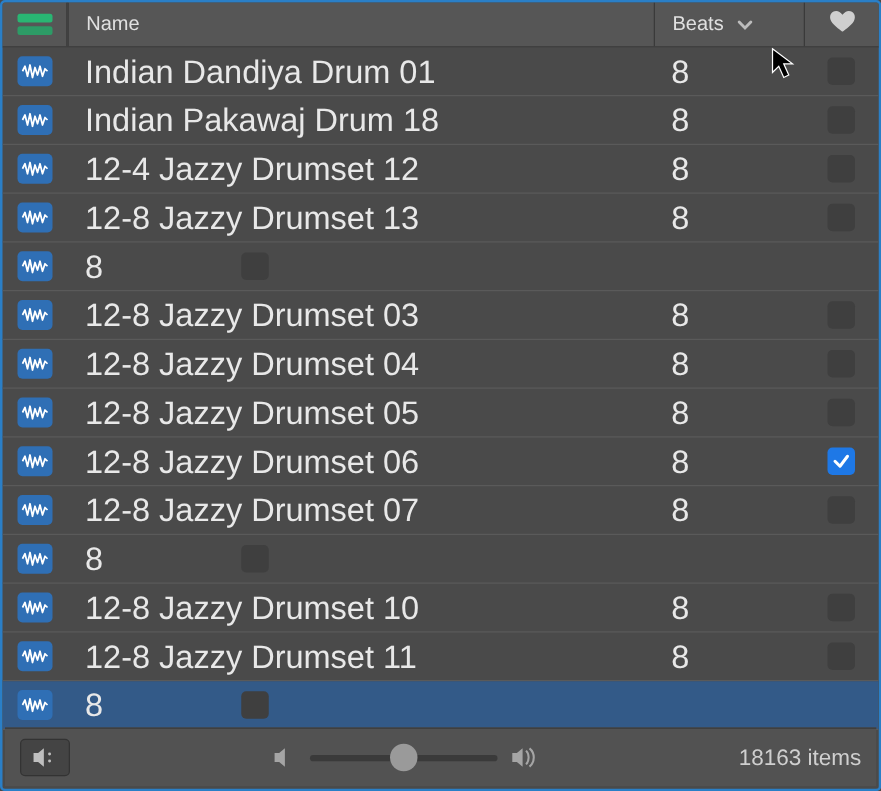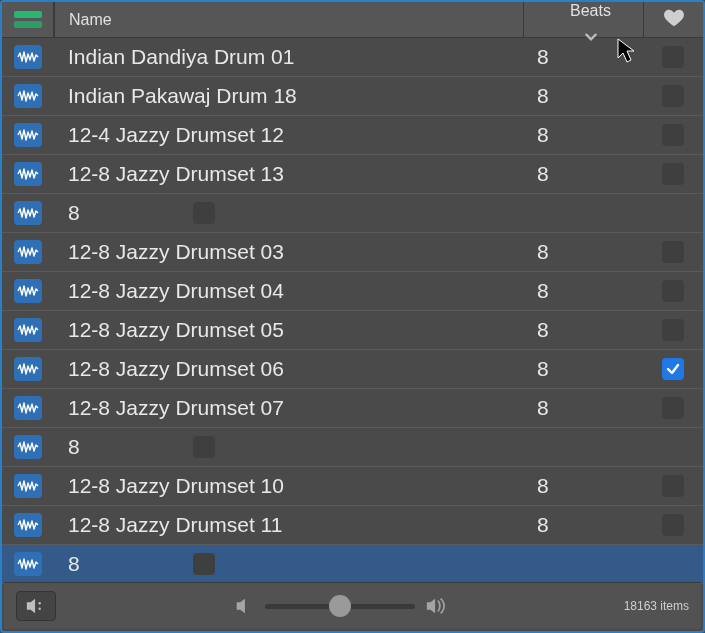--- a/index.html
+++ b/index.html
@@ -27,21 +27,21 @@
   .col-icon   { flex: 0 0 52px; display:flex; align-items:center; justify-content:center; }
   .col-name   { flex: 1 1 auto; padding-left: 8px; }
   .col-beats  { flex: 0 0 120px; text-align:left; padding-left: 8px; display:flex; align-items:center; gap:10px; }
   .col-fav    { flex: 0 0 60px; display:flex; align-items:center; justify-content:center; }
 
   .header .col-icon { border-right: 1px solid #3a3a3a; height:100%; }
   .header .col-name,
   .header .col-beats,
   .header .col-fav { border-left: 1px solid #3a3a3a; height:100%; display:flex; align-items:center; }
   .header .col-name { padding-left:14px; }
-  .header .col-beats { padding-left:14px;flex-direction:column; }
+  .header .col-beats { padding-left:14px; }
 
   .chevron-down {
     width: 14px; height: 14px;
     display:inline-block;
   }
   .chevron-down svg { width:100%; height:100%; }
 
   .heart-icon svg { width:22px; height:22px; }
 
   .view-toggle {
@@ -53,21 +53,21 @@
   .view-toggle .bar.top { background: #29b673; }
   .view-toggle .bar.bot { background: #2d9b66; }
 
   
   .list { height: 546px; overflow:hidden; }
   .row {
     display:flex;
     align-items:center;
     height: 39px;
     border-bottom: 1px solid #5a5a5a;
-    font-size: 21px;
+    font-size: 26px;
   }
   .row.selected { background: #335a88; }
   .row .col-name { padding-left: 14px; white-space:nowrap; overflow:hidden; }
   .row .col-beats { padding-left: 14px; }
 
   .loop-icon {
     width: 28px; height: 24px;
     background: #2f6fb5;
     border-radius: 4px;
     display:flex; align-items:center; justify-content:center;
@@ -109,21 +109,21 @@
   .slider-track {
     width: 150px; height: 5px; background:#3a3a3a; border-radius:3px;
     position:relative;
   }
   .slider-thumb {
     position:absolute; top:50%; left:50%;
     width:22px; height:22px; border-radius:50%;
     background:#9a9a9a; transform:translate(-50%,-50%);
   }
 
-  .item-count { color:#cfcfcf; font-size:12px; margin-left:auto; white-space:nowrap; }
+  .item-count { color:#cfcfcf; font-size:18px; margin-left:auto; white-space:nowrap; }
 
   
   .cursor {
     position:absolute; top:36px; left:615px;
     pointer-events:none;
   }
   .cursor svg { width:20px; height:26px; }
 </style>
 </head>
 <body>

